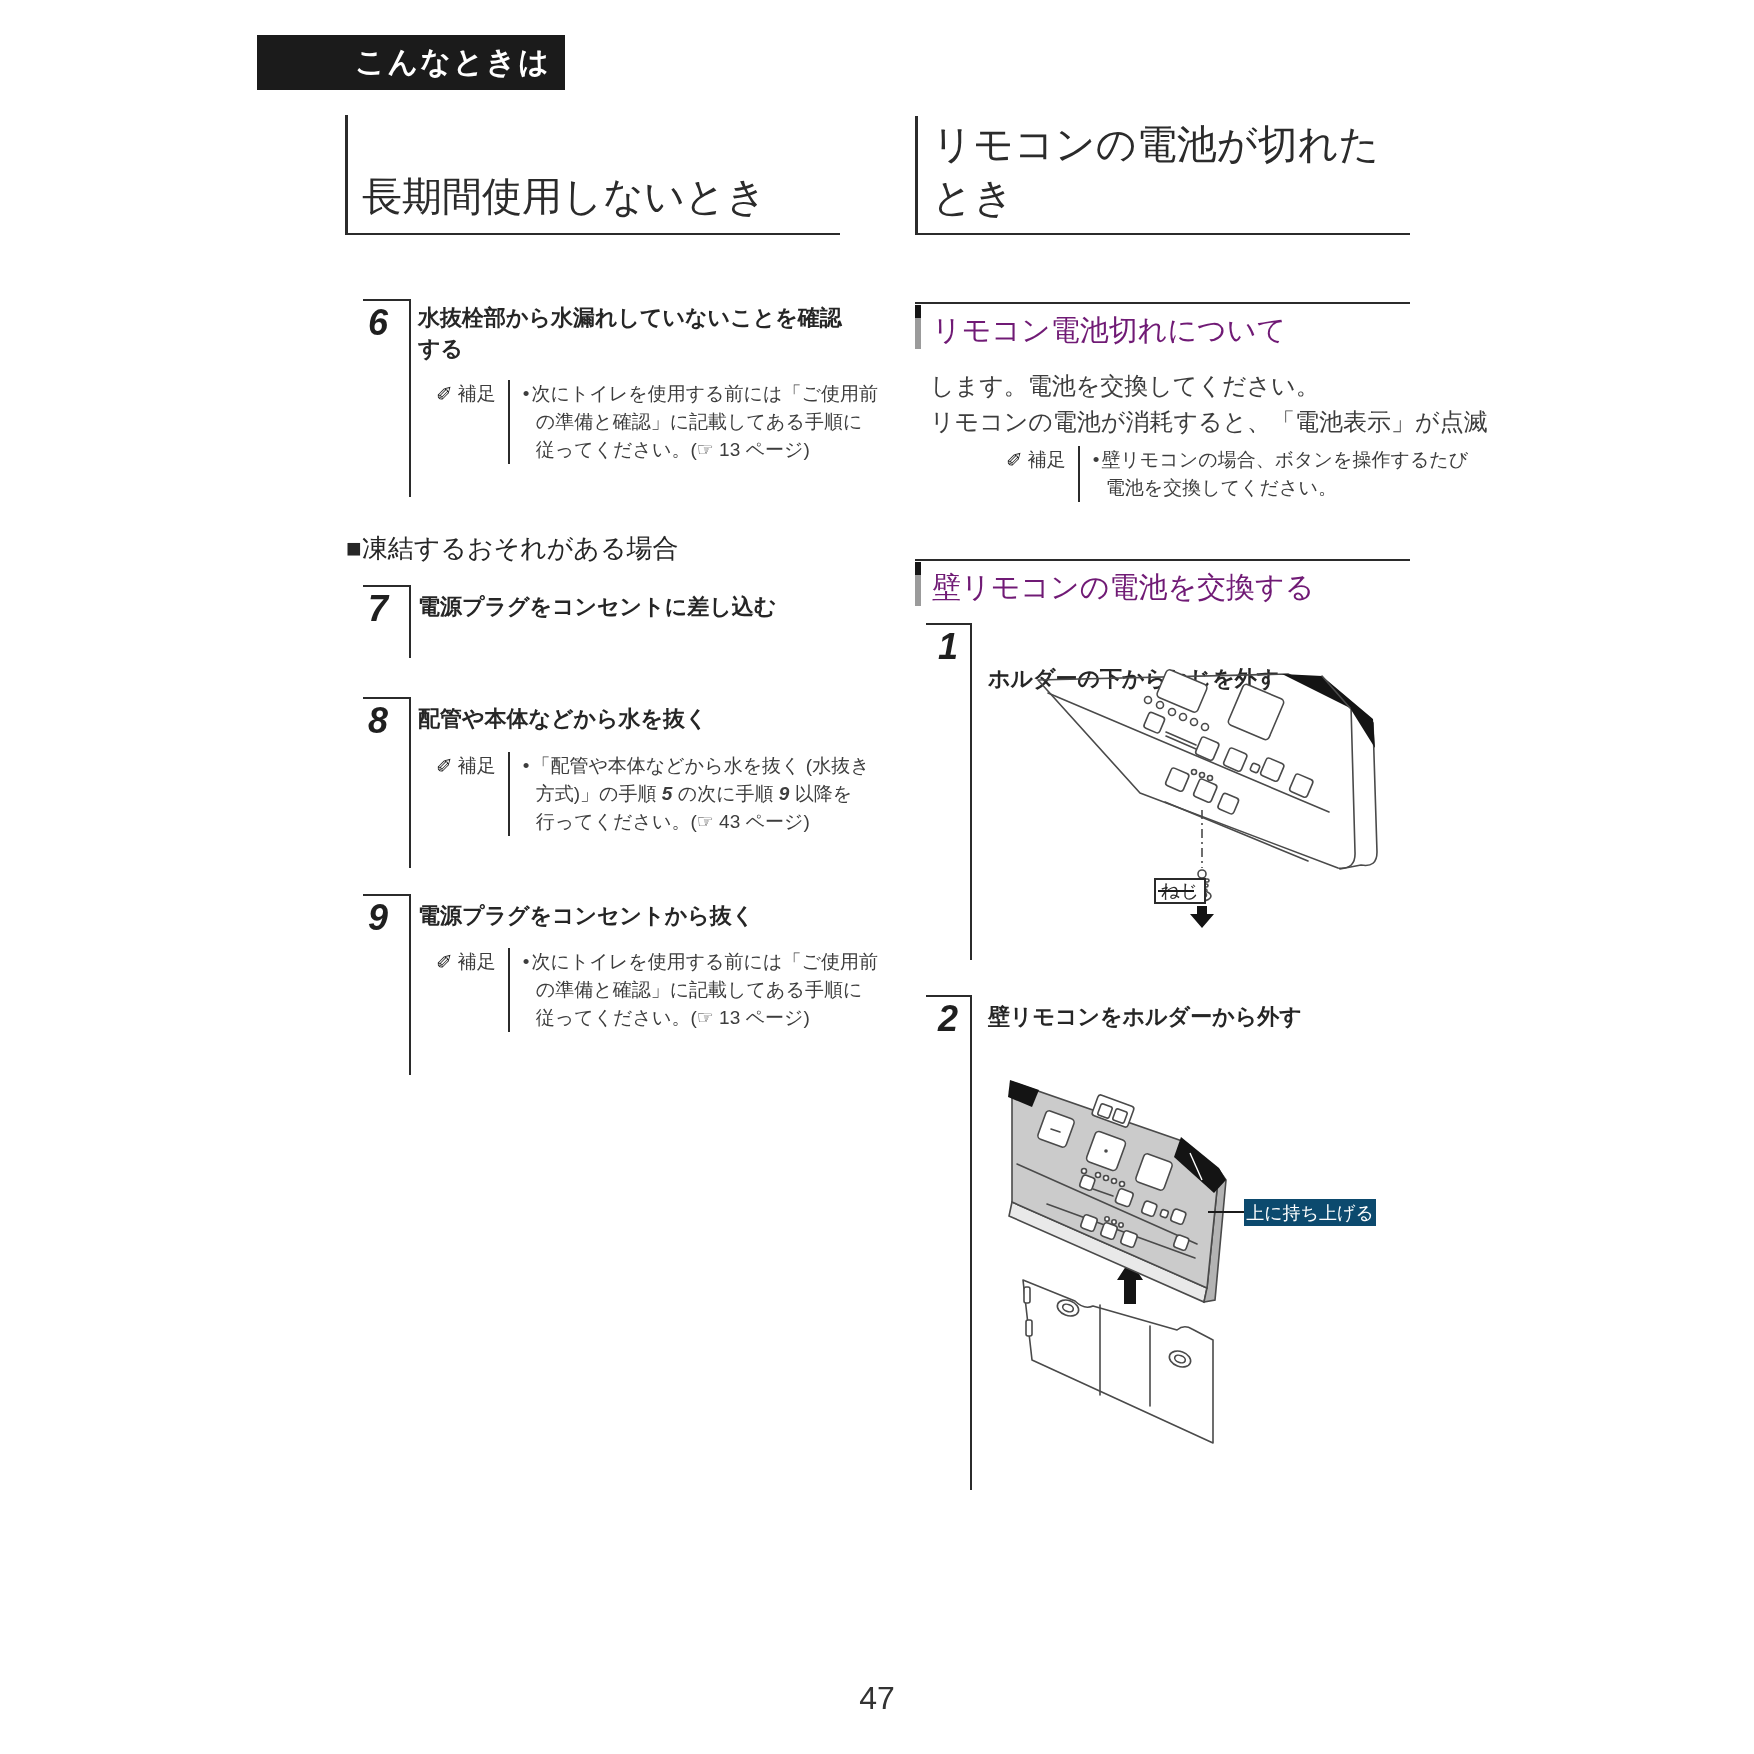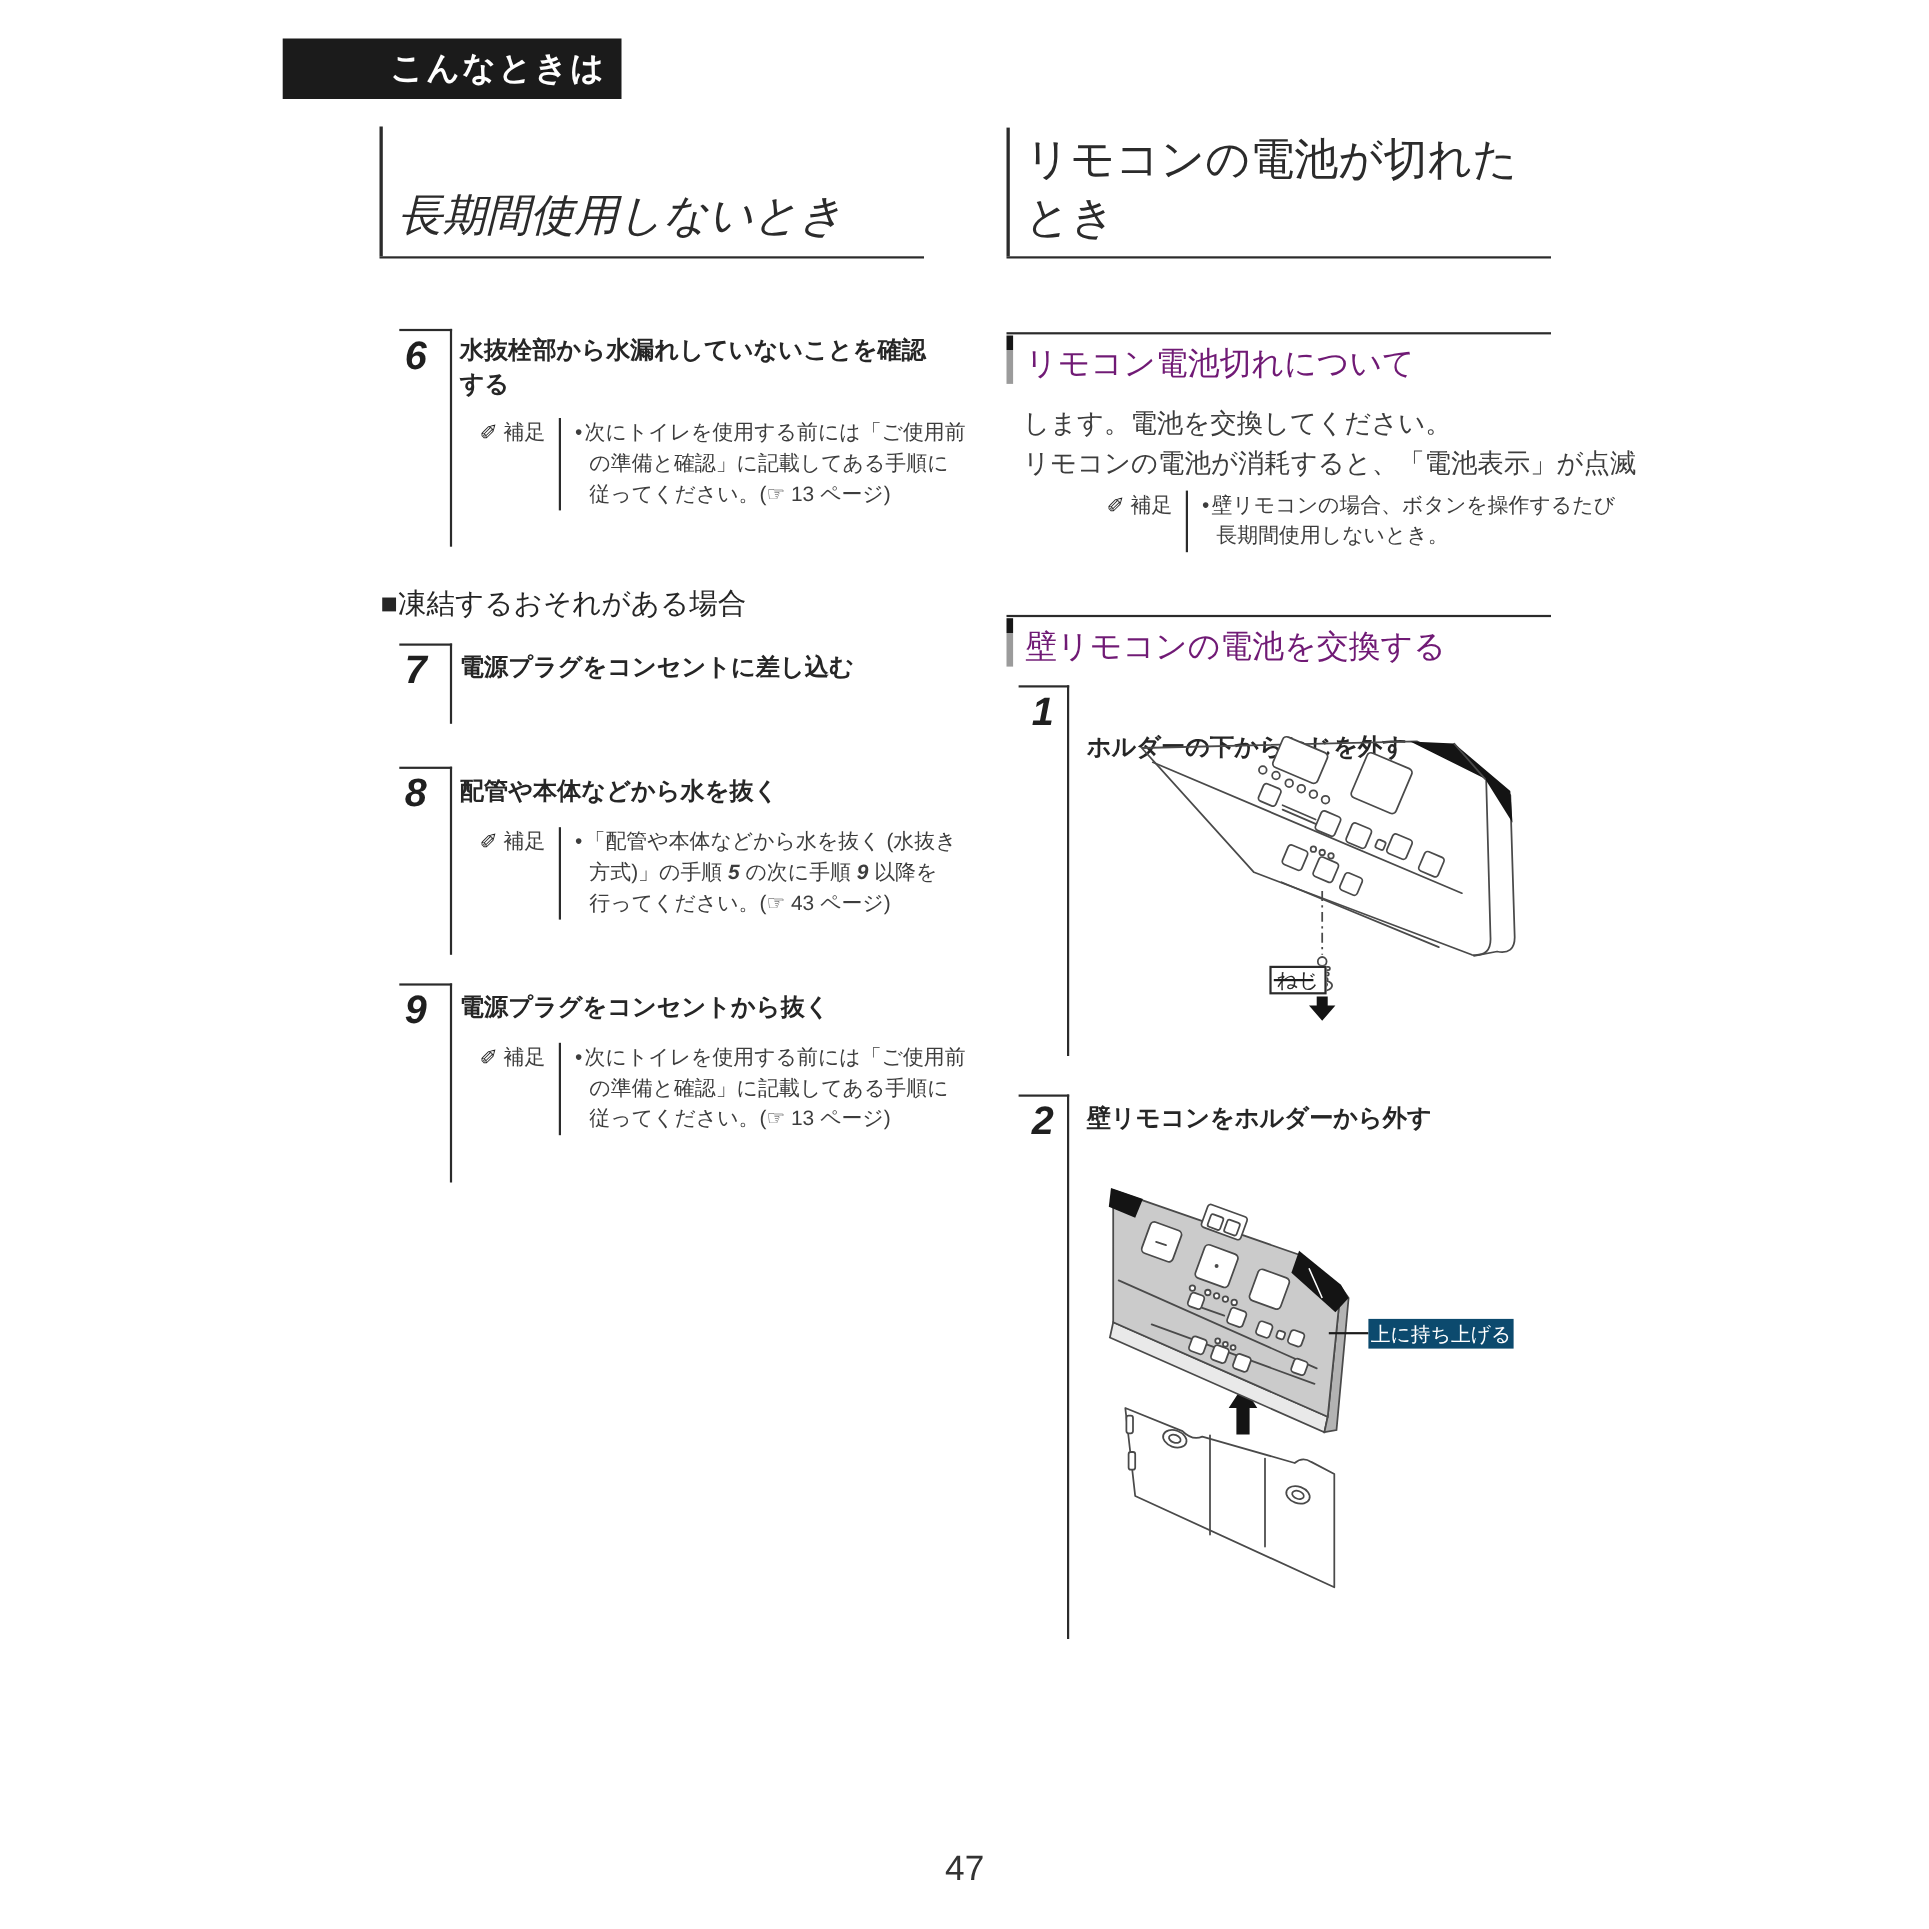--- a/index.html
+++ b/index.html
@@ -49,21 +49,21 @@
 </head>
 <body>
 
 <div class="page">
 
   <div class="banner abs" style="left:257px;top:35px;width:308px;height:55px;">
     <span>こんなときは</span>
   </div>
 
   <div class="title-bar abs" style="left:345px;top:115px;height:118px;"></div>
-  <div class="col-title abs" style="left:362px;top:170px;font-style:italic;">長期間使用しないとき</div>
+  <div class="col-title abs" style="left:362px;top:170px;">長期間使用しないとき</div>
   <div class="title-underline abs" style="left:345px;top:233px;width:495px;"></div>
 
   <div class="step-topline abs" style="left:363px;top:299px;width:48px;"></div>
   <div class="step-vrule abs" style="left:409px;top:299px;height:198px;"></div>
   <div class="step-num abs" style="left:368px;top:302px;">6</div>
   <div class="abs" style="left:418px;top:302px;">
     <div class="step-heading">水抜栓部から水漏れしていないことを確認</div>
     <div class="step-heading">する</div>
   </div>
   <div class="note abs" style="left:436px;top:380px;">
@@ -127,21 +127,21 @@
   <div class="abs" style="left:930px;top:368px;">
     <div class="body-text">します。電池を交換してください。</div>
     <div class="body-text">リモコンの電池が消耗すると、「電池表示」が点滅</div>
   </div>
   <div class="note abs" style="left:1006px;top:446px;">
     <span class="note-icon">✐</span>
     <span class="note-label">補足</span>
     <div class="note-divider"></div>
     <div class="note-lines">
       <div class="nl"><span class="blt">•</span><span>壁リモコンの場合、ボタンを操作するたび</span></div>
-      <div class="nl ind">長期間使用しないとき。</div>
+      <div class="nl ind">電池を交換してください。</div>
     </div>
   </div>
 
   <div class="sec-topline abs" style="left:915px;top:559px;width:495px;"></div>
   <div class="sec-bar abs" style="left:915px;top:562px;height:44px;"></div>
   <div class="sec-heading abs" style="left:932px;top:568px;">壁リモコンの電池を交換する</div>
 
   <div class="step-topline abs" style="left:926px;top:623px;width:46px;"></div>
   <div class="step-vrule abs" style="left:970px;top:623px;height:337px;"></div>
   <div class="step-num abs" style="left:938px;top:626px;">1</div>

